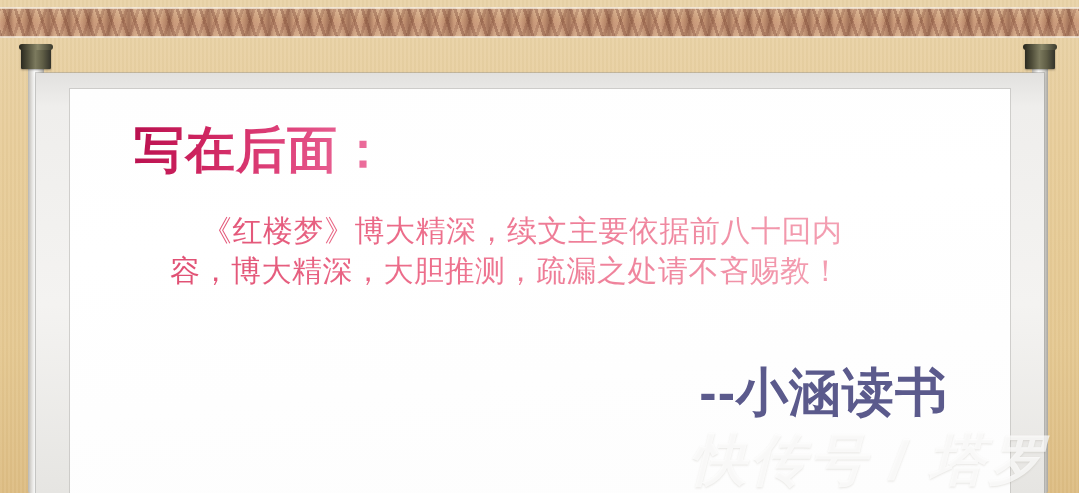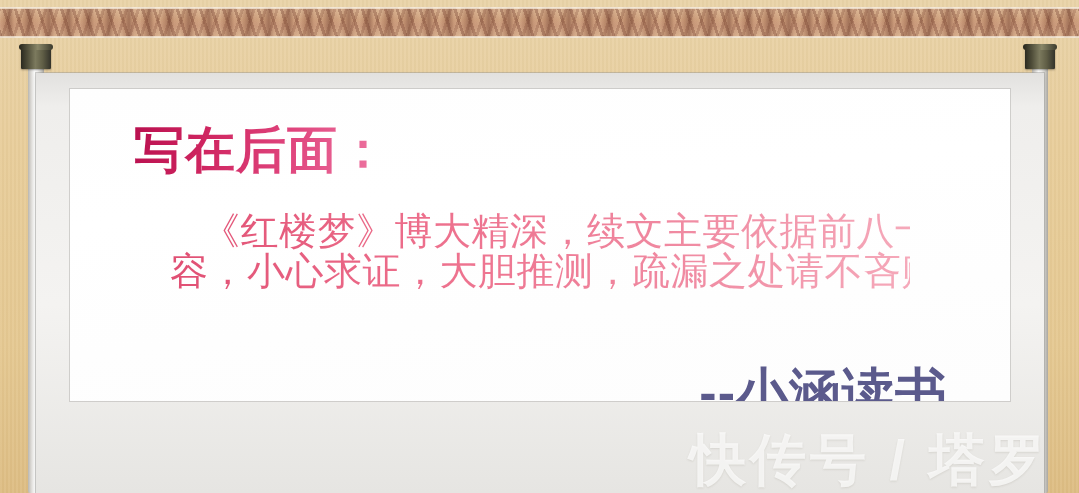--- a/index.html
+++ b/index.html
@@ -128,21 +128,21 @@
     box-shadow: 0 0 0 1px rgba(150,150,148,0.45),
                 0 2px 4px rgba(0,0,0,0.12);
   }
 
   
   .paper {
     position: absolute;
     left: 70px;
     top: 89px;
     width: 940px;
-    height: 312px;
+    height: 404px;
     background: linear-gradient(175deg, #fefefe 0%, #ffffff 35%, #fdfdfd 100%);
     box-shadow: 0 0 0 1px rgba(196,195,192,0.75);
     overflow: hidden;
   }
 
   
   .title {
     position: absolute;
     left: 64px;
     top: 36px;
@@ -159,21 +159,21 @@
     white-space: nowrap;
   }
 
   .body-block {
     position: absolute;
     left: 100px;
     top: 122px;
     width: 740px;
   }
   .body-line {
-    font-size: 38px;
+    font-size: 30px;
     line-height: 40px;
     letter-spacing: 0.5px;
     white-space: nowrap;
     background: linear-gradient(95deg, #e04f73 0%, #ed6f8c 35%, #f08ba2 70%, #f5a9ba 100%);
     -webkit-background-clip: text;
     background-clip: text;
     color: transparent;
     -webkit-text-fill-color: transparent;
   }
   .body-line.indent { padding-left: 32px; }
@@ -198,20 +198,21 @@
     top: 432px;
     font-size: 56px;
     font-weight: 700;
     letter-spacing: 4px;
     line-height: 1;
     color: rgba(255,255,255,0.72);
     white-space: nowrap;
     pointer-events: none;
     z-index: 8;
     text-shadow: 0 1px 2px rgba(120,110,95,0.16);
+    font-style: italic;
   }
 </style>
 </head>
 <body>
 
 <div id="scroll-canvas">
 
   <div class="tan-base"></div>
 
   <div class="brocade-band"></div>
@@ -222,21 +223,21 @@
   <div class="rod-cap cap-right"></div>
 
   <div class="mount-outer"></div>
 
   <div class="paper">
 
     <div class="title">写在后面：</div>
 
     <div class="body-block">
       <div class="body-line indent">《红楼梦》博大精深，续文主要依据前八十回内</div>
-      <div class="body-line">容，小心求证，大胆推测，疏漏之处请不吝赐教！</div>
+      <div class="body-line">容，博大精深，大胆推测，疏漏之处请不吝赐教！</div>
     </div>
 
     <div class="signature">--小涵读书</div>
 
   </div>
 
   <div class="watermark">快传号 / 塔罗</div>
 
 </div>
 

